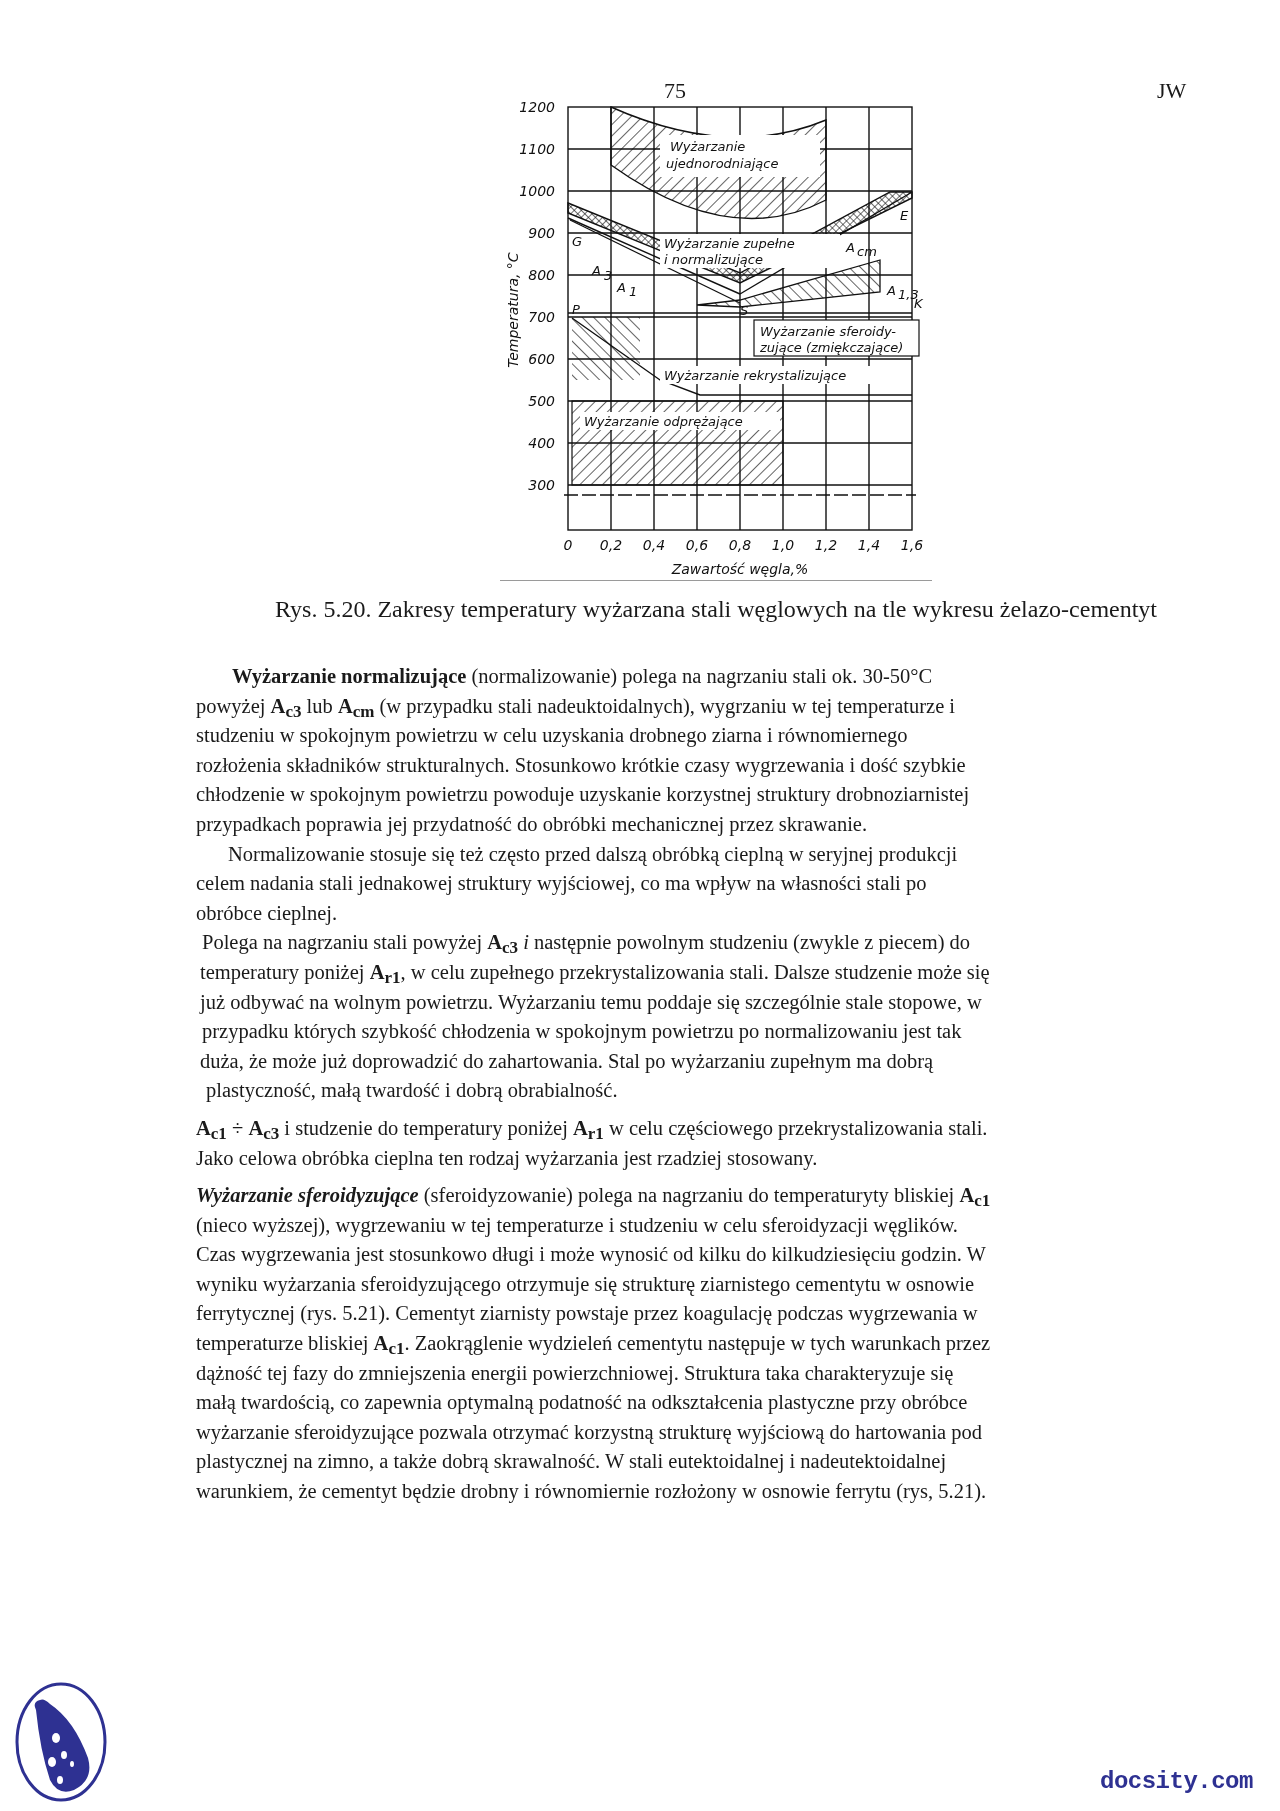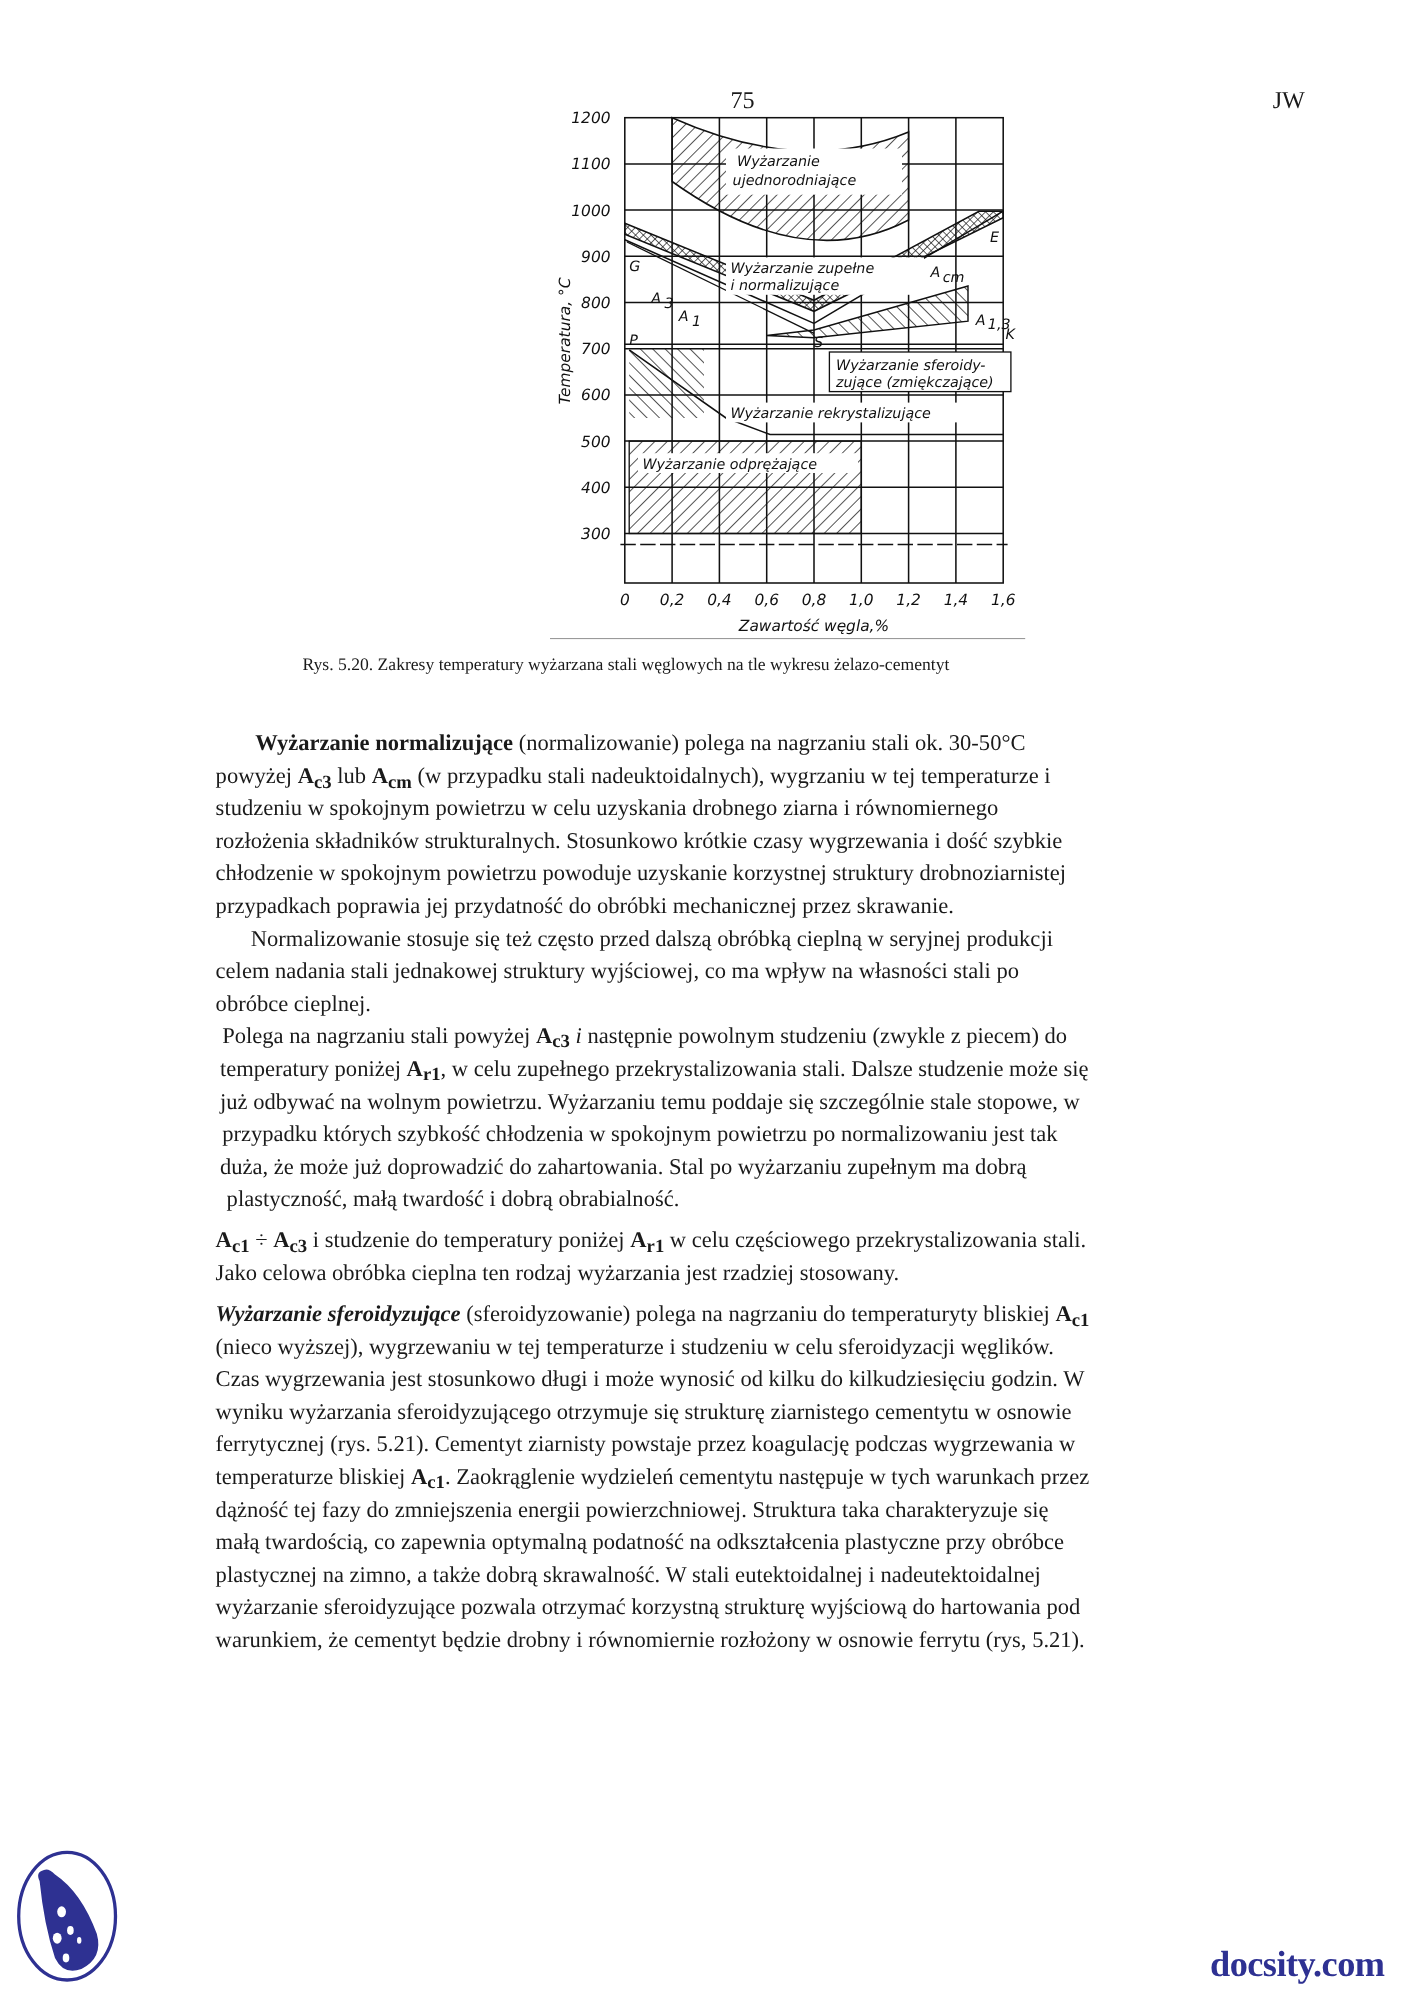--- a/index.html
+++ b/index.html
@@ -3,36 +3,36 @@
 <meta charset="utf-8">
 <style>
   html, body { margin:0; padding:0; background:#ffffff; }
   body { width:1280px; height:1811px; position:relative; overflow:hidden;
          font-family:"Liberation Serif", "DejaVu Serif", serif; color:#1a1a1a; }
   .page-num { position:absolute; top:78px; left:664px; font-size:22px; }
   .author { position:absolute; top:78px; left:1157px; font-size:22px; }
   .figure { position:absolute; left:500px; top:100px; width:440px; height:482px; }
   .figure svg { position:absolute; left:0; top:0; }
   .fig-rule { position:absolute; left:500px; top:580px; width:432px; height:1px; background:#9a9a9a; }
-  .caption { position:absolute; left:275px; top:596px; font-size:16px; white-space:nowrap; }
+  .caption { position:absolute; left:275px; top:596px; font-size:24px; white-space:nowrap; }
   .body { position:absolute; left:196px; top:662px; width:1000px; font-size:20.5px; line-height:29.6px; }
   .body p { margin:0; white-space:nowrap; }
   .ind1 { padding-left:36px; }
   .ind2 { padding-left:32px; }
   .ind3 { padding-left:38px; }
   .l2 { padding-left:6px; }
   .l3 { padding-left:4px; }
   .l4 { padding-left:4px; }
   .l5 { padding-left:6px; }
   .l6 { padding-left:4px; }
   .l7 { padding-left:10px; }
   b sub, sub { font-size:17px; vertical-align:-4px; line-height:0; }
   .logo { position:absolute; left:14px; top:1680px; width:112px; height:122px; }
-  .brand { position:absolute; left:1100px; top:1768px; font-family:Liberation Serif, serif;
-           font-size:33px; color:#2e3192; font-weight:bold; letter-spacing:-0.5px; }
+  .brand { position:absolute; left:1100px; top:1768px; font-family:Liberation Mono, monospace;
+           font-size:24px; color:#2e3192; font-weight:bold; letter-spacing:-0.5px; }
   .ax { font-family:"DejaVu Sans","Liberation Sans",sans-serif; font-style:italic; font-size:14px; fill:#111; }
   .lbl { font-family:"DejaVu Sans","Liberation Sans",sans-serif; font-style:italic; font-size:13px; fill:#111; }
 </style>
 </head>
 <body>
 
 <div class="page-num">75</div>
 <div class="author">JW</div>
 
 <div class="figure">
@@ -174,22 +174,22 @@
   </div>
   <div style="margin-top:8px">
     <p><b><i>Wyżarzanie sferoidyzujące</i></b><span> (sferoidyzowanie) polega na nagrzaniu do temperaturyty bliskiej </span><b><span>A</span><sub>c1</sub></b></p>
     <p>(nieco wyższej), wygrzewaniu w tej temperaturze i studzeniu w celu sferoidyzacji węglików.</p>
     <p>Czas wygrzewania jest stosunkowo długi i może wynosić od kilku do kilkudziesięciu godzin. W</p>
     <p>wyniku wyżarzania sferoidyzującego otrzymuje się strukturę ziarnistego cementytu w osnowie</p>
     <p>ferrytycznej (rys. 5.21). Cementyt ziarnisty powstaje przez koagulację podczas wygrzewania w</p>
     <p><span>temperaturze bliskiej </span><b><span>A</span><sub>c1</sub></b><span>. Zaokrąglenie wydzieleń cementytu następuje w tych warunkach przez</span></p>
     <p>dążność tej fazy do zmniejszenia energii powierzchniowej. Struktura taka charakteryzuje się</p>
     <p>małą twardością, co zapewnia optymalną podatność na odkształcenia plastyczne przy obróbce</p>
+    <p>wyżarzanie sferoidyzujące pozwala otrzymać korzystną strukturę wyjściową do hartowania pod</p>
     <p>plastycznej na zimno, a także dobrą skrawalność. W stali eutektoidalnej i nadeutektoidalnej</p>
-    <p>wyżarzanie sferoidyzujące pozwala otrzymać korzystną strukturę wyjściową do hartowania pod</p>
     <p>warunkiem, że cementyt będzie drobny i równomiernie rozłożony w osnowie ferrytu (rys, 5.21).</p>
   </div>
 </div>
 
 <div class="logo">
   <svg width="112" height="122" viewBox="0 0 112 122" xmlns="http://www.w3.org/2000/svg">
     <ellipse cx="47" cy="62" rx="44" ry="58" fill="none" stroke="#2e3192" stroke-width="3"></ellipse>
     <path d="M22,30 Q18,22 26,20 Q30,18 36,24 Q60,40 74,78 Q80,100 60,110 Q44,116 36,100 Q26,70 22,30 Z" fill="#2e3192"></path>
     <ellipse cx="42" cy="58" rx="4" ry="5" fill="#fff"></ellipse>
     <ellipse cx="50" cy="75" rx="3" ry="4" fill="#fff"></ellipse>

